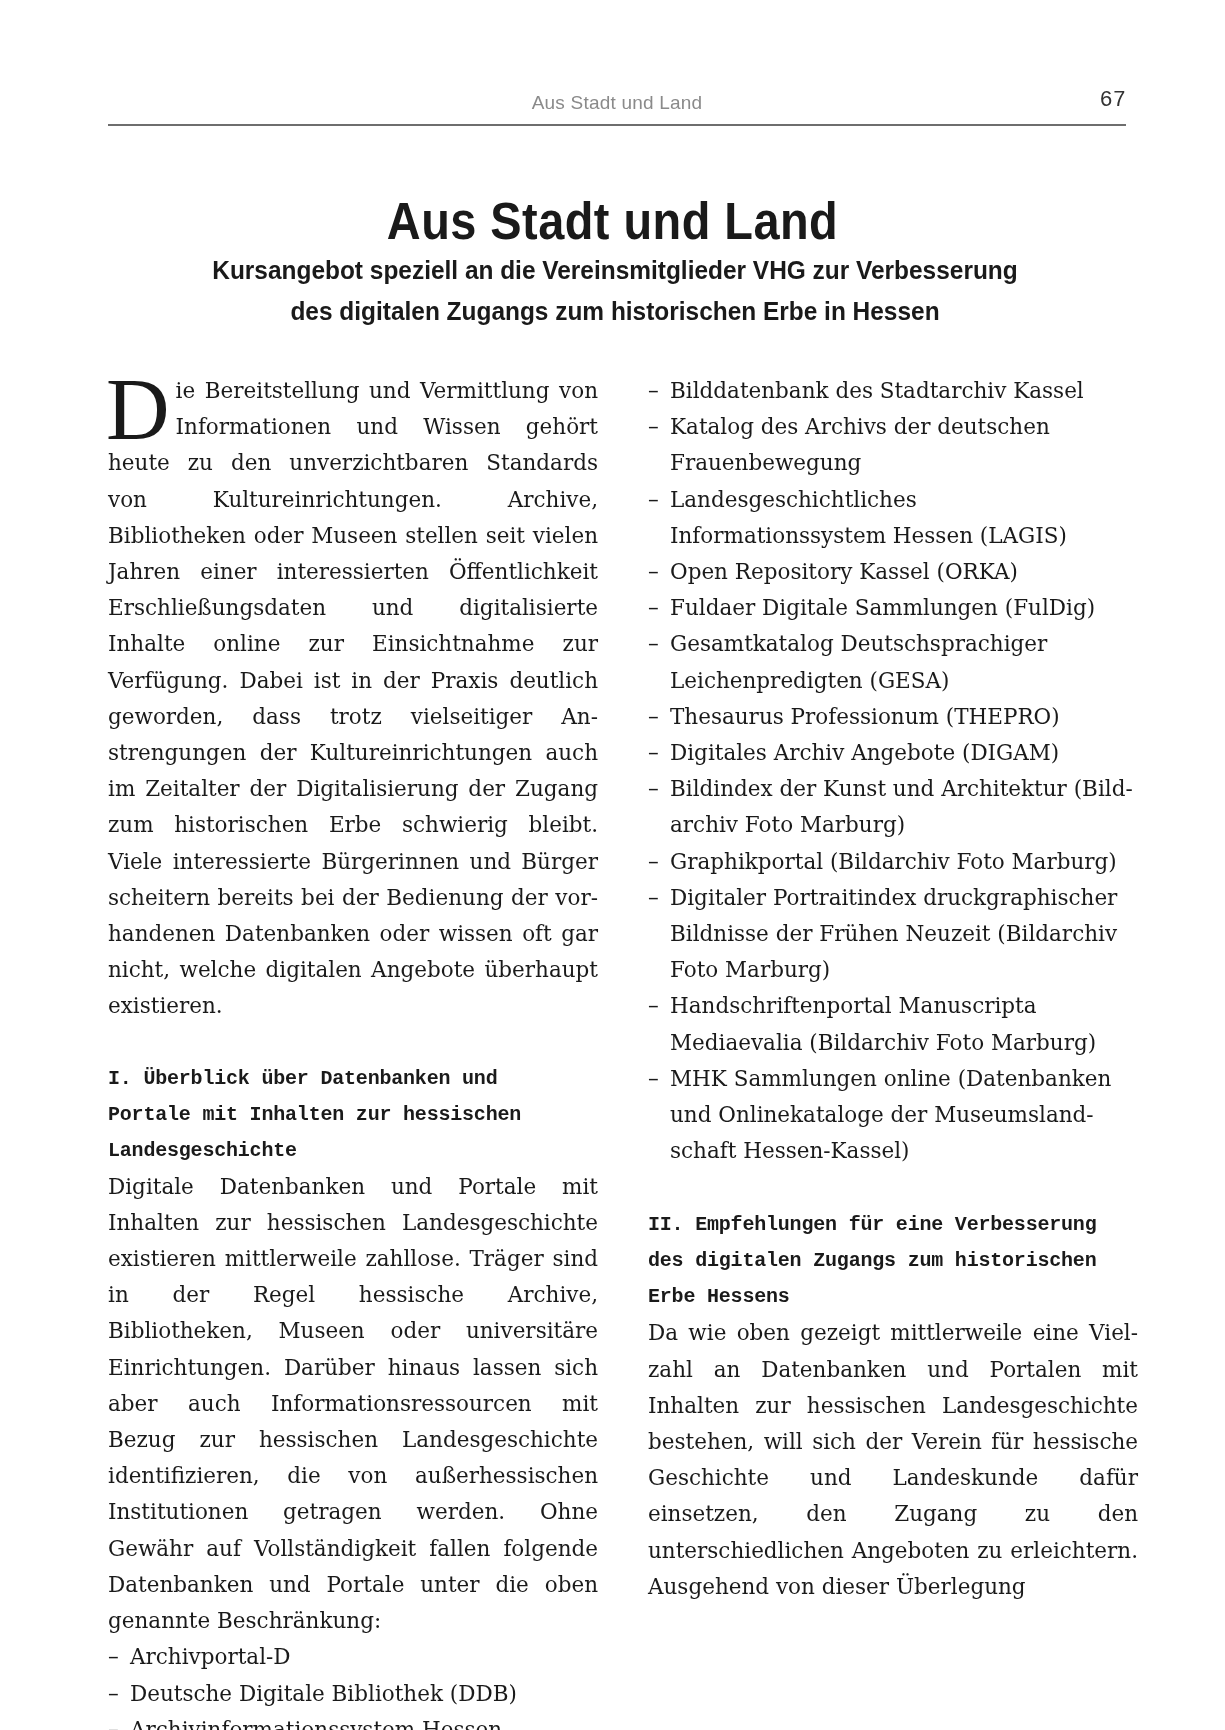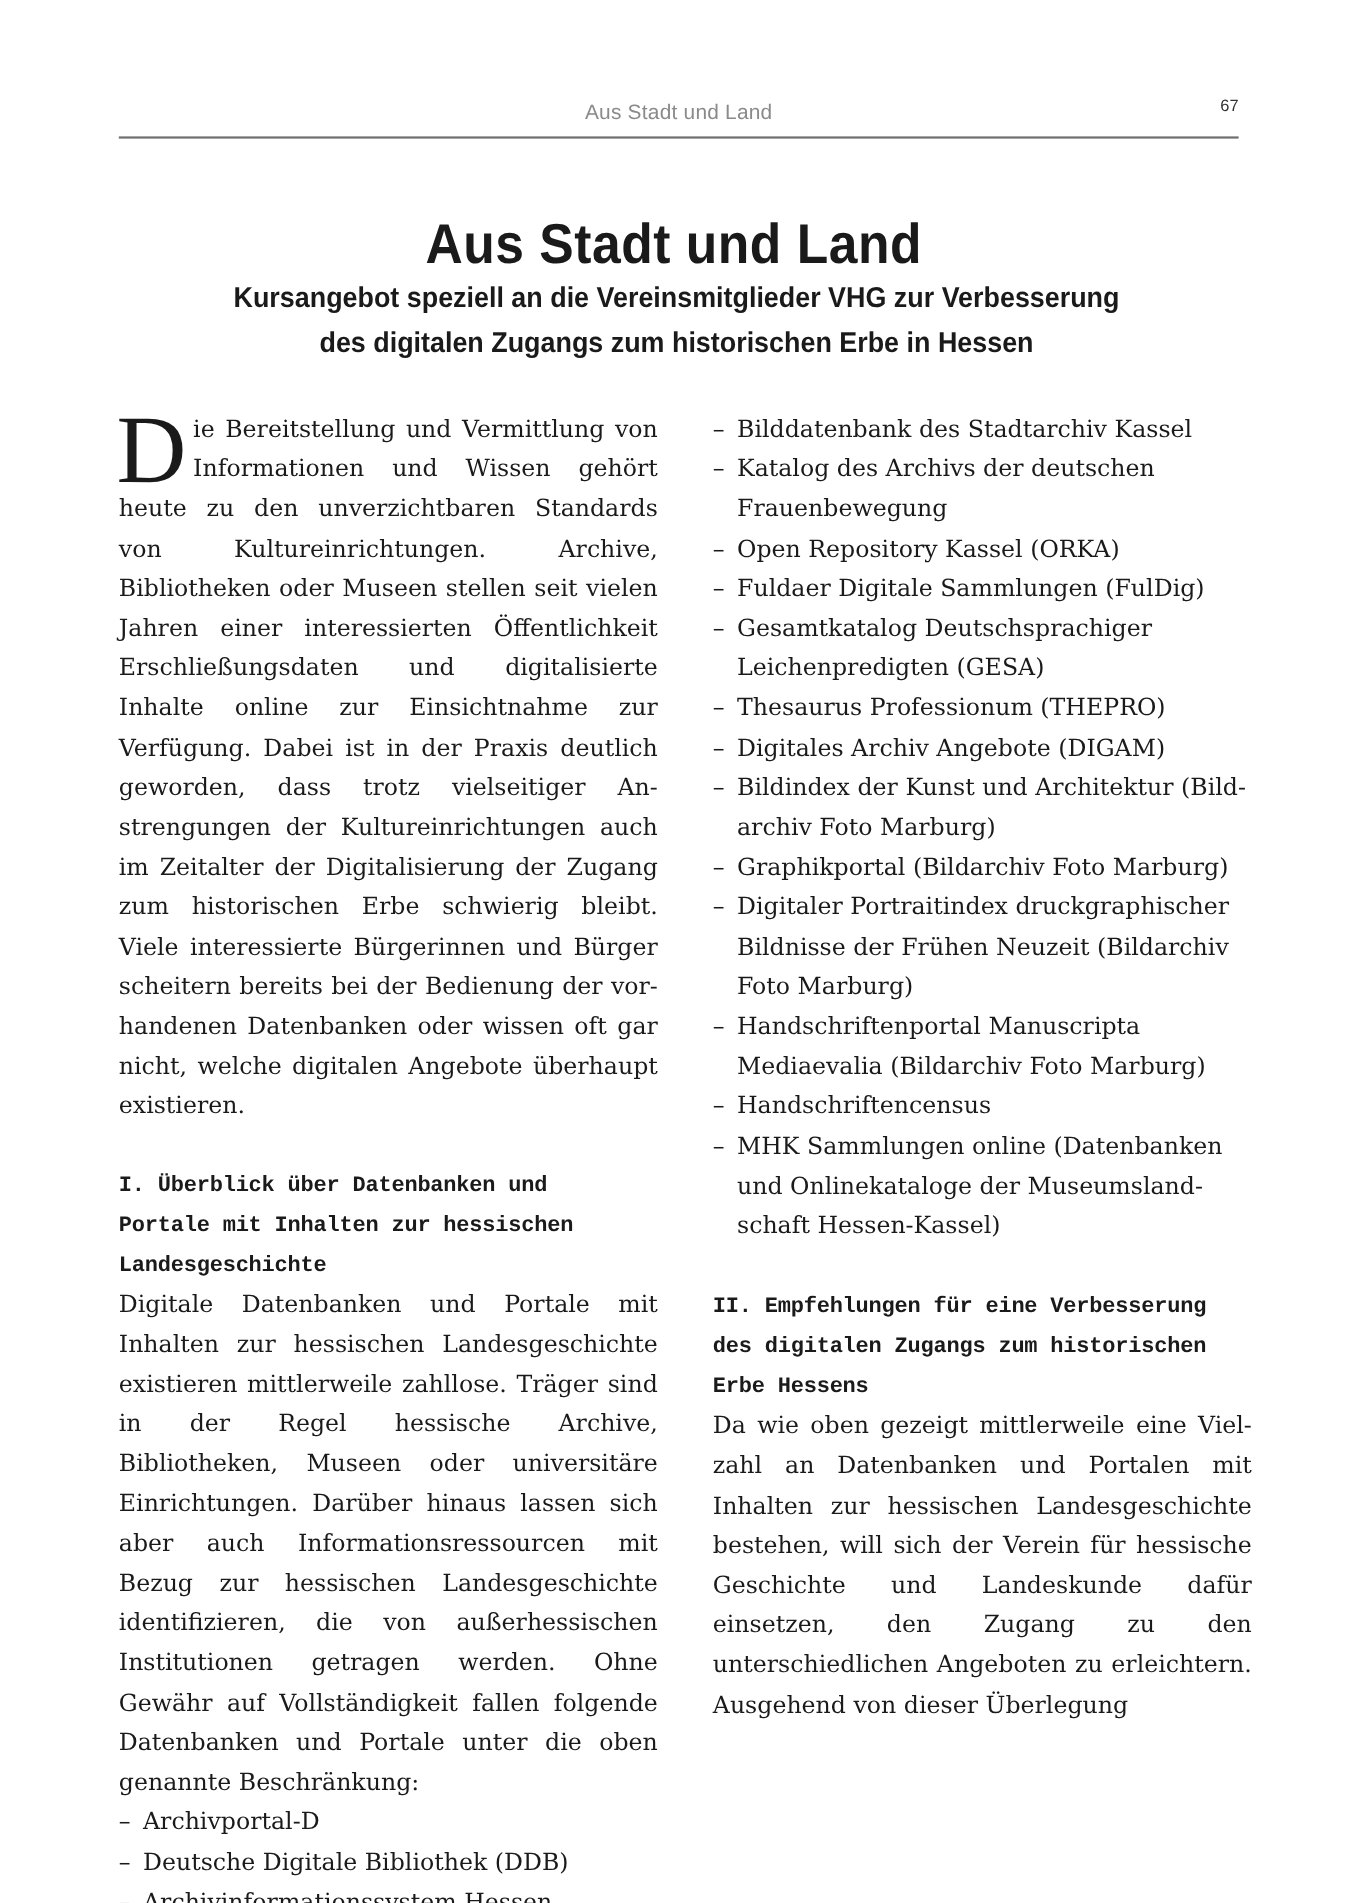--- a/index.html
+++ b/index.html
@@ -7,21 +7,21 @@
   .running-head {
     position: absolute; left: 108px; top: 88px; width: 1018px; height: 36px;
     border-bottom: 2px solid #6e6e6e;
     font-family: "Liberation Sans", sans-serif;
   }
   .running-title {
     position: absolute; left: 0; right: 0; top: 4px; text-align: center;
     font-size: 19px; color: #8a8a8a; letter-spacing: 0.2px;
   }
   .page-number {
-    position: absolute; right: 0; top: 0px; font-size: 15px; color: #333;
+    position: absolute; right: 0; top: 0px; font-size: 22px; color: #333; font-family: Liberation Mono, monospace;
   }
   .main-title {
     position: absolute; left: 0; width: 1225px; top: 158px; text-align: center;
     font-family: "Liberation Sans", sans-serif; font-size: 51px; color: #1a1a1a;
     letter-spacing: 0.5px; transform: scaleX(0.92);
   }
   .subtitle {
     position: absolute; left: 100px; width: 1030px; top: 250px; text-align: center;
     font-family: "Liberation Sans", sans-serif; font-weight: bold; font-size: 26px;
     line-height: 41px; color: #1a1a1a; transform: scaleX(0.94);
@@ -75,30 +75,30 @@
     <li>Archivportal-D</li>
     <li>Deutsche Digitale Bibliothek (DDB)</li>
     <li>Archivinformationssystem Hessen (Arcinsys)</li>
   </ul>
 </div>
 
 <div class="col col-right">
   <ul class="dash">
     <li>Bilddatenbank des Stadtarchiv Kassel</li>
     <li>Katalog des Archivs der deutschen Frauen­bewegung</li>
+    <li>Landesgeschichtliches Informationssystem Hessen (LAGIS)</li>
     <li>Open Repository Kassel (ORKA)</li>
     <li>Fuldaer Digitale Sammlungen (FulDig)</li>
     <li>Gesamtkatalog Deutschsprachiger Leichen­predigten (GESA)</li>
     <li>Thesaurus Professionum (THEPRO)</li>
     <li>Digitales Archiv Angebote (DIGAM)</li>
     <li>Bildindex der Kunst und Architektur (Bild­archiv Foto Marburg)</li>
     <li>Graphikportal (Bildarchiv Foto Marburg)</li>
     <li>Digitaler Portraitindex druckgraphischer Bildnisse der Frühen Neuzeit (Bildarchiv Foto Marburg)</li>
     <li>Handschriftenportal Manuscripta Mediaevalia (Bildarchiv Foto Marburg)</li>
-    <li>Handschriftencensus</li>
     <li>MHK Sammlungen online (Datenbanken und Onlinekataloge der Museumsland­schaft Hessen-Kassel)</li>
   </ul>
 
   <h2 class="section">
     <span>II. Empfehlungen für eine Verbesserung</span><br>
     <span>des digitalen Zugangs zum historischen</span><br>
     <span>Erbe Hessens</span>
   </h2>
   <p class="body">Da wie oben gezeigt mittlerweile eine Viel­zahl an Datenbanken und Portalen mit Inhalten zur hessischen Landesgeschichte bestehen, will sich der Verein für hessische Geschichte und Landeskunde dafür einsetzen, den Zu­gang zu den unterschiedlichen Angeboten zu erleichtern. Ausgehend von dieser Überlegung</p>
 </div>

